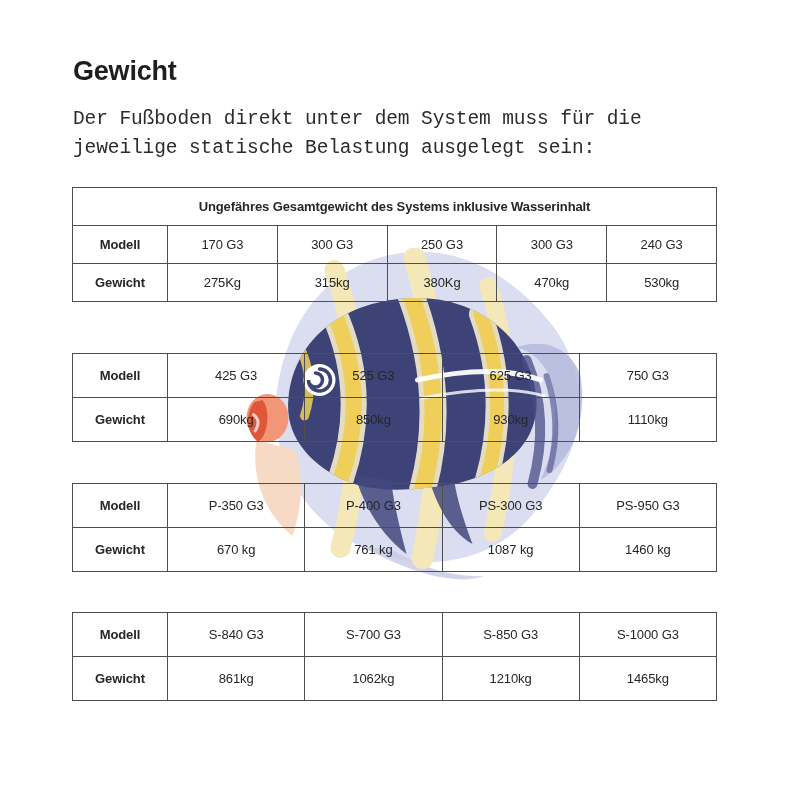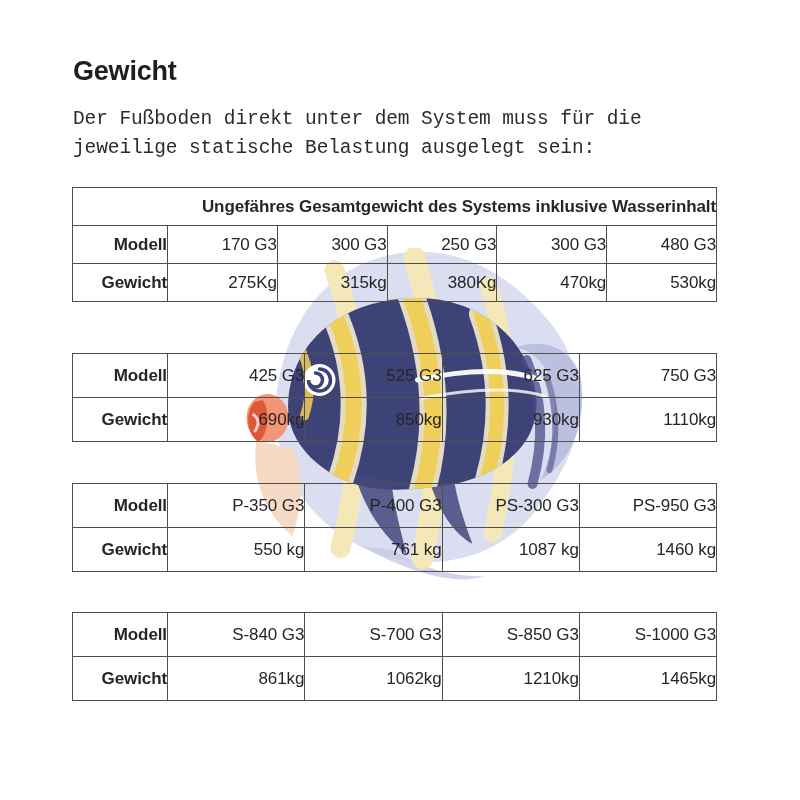--- a/index.html
+++ b/index.html
@@ -17,22 +17,22 @@
   .intro{
     position:absolute;left:73px;top:105px;width:662px;
     font-size:19.5px;line-height:28.5px;color:#2c2c2c;letter-spacing:-0.1px;font-family:Liberation Mono, monospace;
   }
   table.wtable{
     position:absolute;left:72px;width:645px;
     border-collapse:collapse;table-layout:fixed;background:transparent;
   }
   table.wtable td{
     border:1.5px solid #4e4e4e;
-    font-size:17px;color:#262626;
-    text-align:right;vertical-align:middle;padding:0;
+    font-size:13px;color:#262626;
+    text-align:center;vertical-align:middle;padding:0;
     letter-spacing:-0.1px;
   }
   td.cap{
     text-align:left;padding-left:10px;font-weight:700;color:#222222;
   }
   td.lbl{
     text-align:left;padding-left:10px;font-weight:700;color:#222222;margin-left:19px;
   }
   .t1{top:187px;} .t1 tr{height:38px;}
   .t2{top:353px;} .t2 tr{height:44px;}
@@ -113,21 +113,21 @@
     <tbody>
       <tr>
         <td class="cap" colspan="6">Ungefähres Gesamtgewicht des Systems inklusive Wasserinhalt</td>
       </tr>
       <tr>
         <td class="lbl">Modell</td>
         <td>170 G3</td>
         <td>300 G3</td>
         <td>250 G3</td>
         <td>300 G3</td>
-        <td>480 G3</td>
+        <td>240 G3</td>
       </tr>
       <tr>
         <td class="lbl">Gewicht</td>
         <td>275Kg</td>
         <td>315kg</td>
         <td>380Kg</td>
         <td>470kg</td>
         <td>530kg</td>
       </tr>
     </tbody>
@@ -170,21 +170,21 @@
     <tbody>
       <tr>
         <td class="lbl">Modell</td>
         <td>P-350 G3</td>
         <td>P-400 G3</td>
         <td>PS-300 G3</td>
         <td>PS-950 G3</td>
       </tr>
       <tr>
         <td class="lbl">Gewicht</td>
-        <td>550 kg</td>
+        <td>670 kg</td>
         <td>761 kg</td>
         <td>1087 kg</td>
         <td>1460 kg</td>
       </tr>
     </tbody>
   </table>
 
   <table class="wtable t4">
     <colgroup>
         <col class="c-label">

